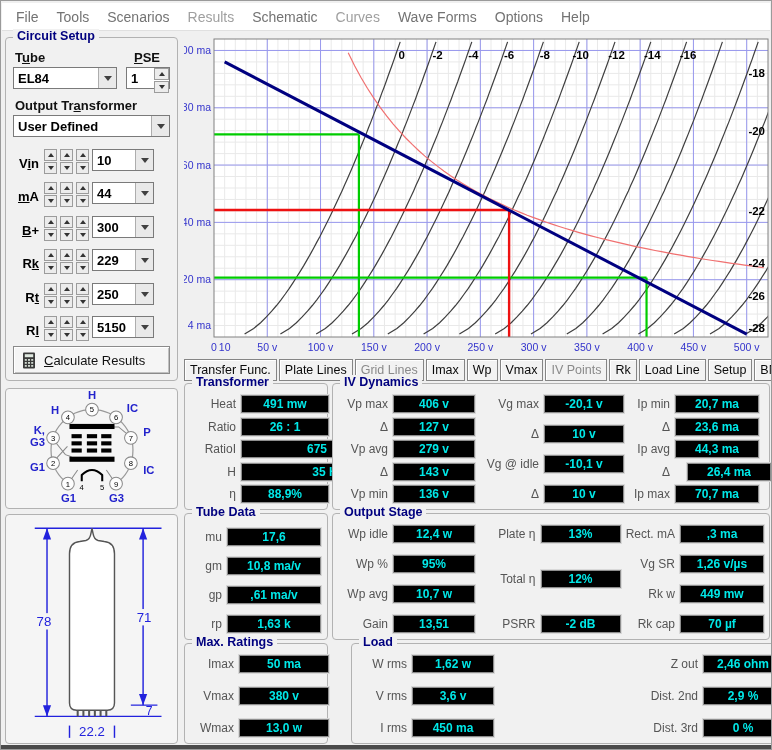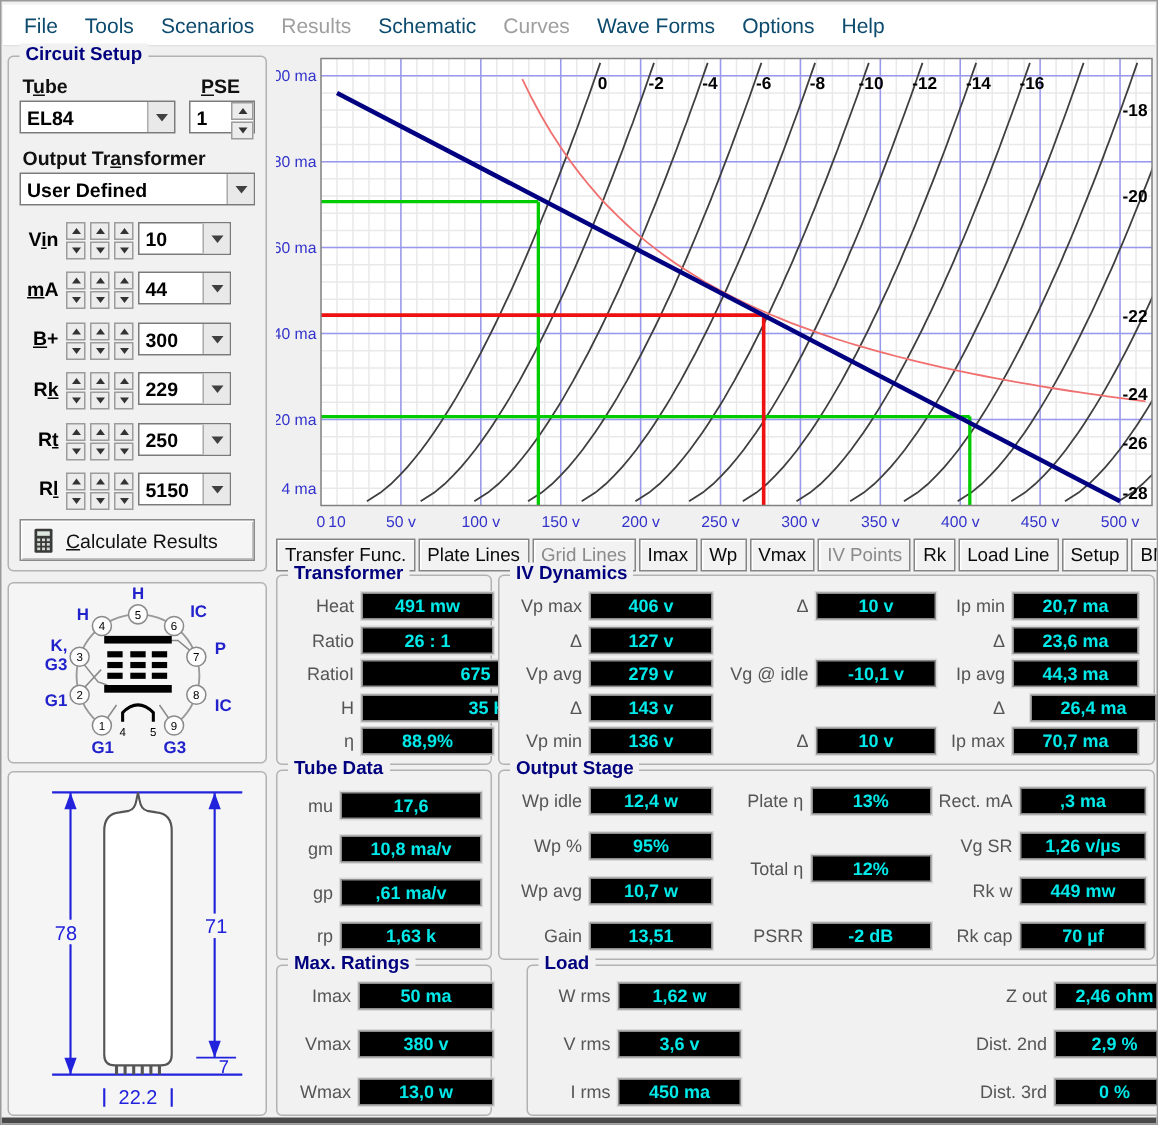--- a/index.html
+++ b/index.html
@@ -1,20 +1,20 @@
 <!DOCTYPE html>
 <html><head>
 <meta charset="utf-8">
 <style>
   html,body{margin:0;padding:0;background:#d8d8d8;}
   .window{position:relative;width:772px;height:750px;background:#f0f0f0;
     font-family:"Liberation Sans",sans-serif;border:1px solid #9a9a9a;box-sizing:border-box;overflow:hidden;}
   .menubar{position:absolute;left:1px;top:2px;right:1px;height:27px;background:#ffffff;
     border-bottom:1px solid #e0e0e0;display:flex;align-items:center;padding-left:5px;}
-  .menu-item{padding:2px 9px;font-size:14px;color:#0c4a6e;cursor:default;}
+  .menu-item{padding:2px 9px;font-size:14px;color:#737373;cursor:default;}
   .menu-item.disabled{color:#9f9f9f;}
   .groupbox{position:absolute;border:1px solid #b2b2b2;border-radius:4px;background:#f1f1f1;box-sizing:border-box;}
   .legend{position:absolute;top:-9px;left:7px;background:#f1f1f1;padding:0 4px;
     font-size:12.5px;font-weight:bold;color:#00007f;white-space:nowrap;}
   
   .cs-inner{position:absolute;inset:0;padding:12px 7px 6px 7px;box-sizing:border-box;display:flex;flex-direction:column;}
   .cs-lblrow{display:flex;justify-content:space-between;padding:0 2px;font-size:13px;font-weight:bold;color:#111;}
   .cs-ctlrow{display:flex;justify-content:space-between;margin-top:2px;}
   .combo{display:flex;height:22px;border:1px solid #7a7a7a;background:#fff;box-sizing:border-box;}
   .combo-val{flex:1;font-size:13px;font-weight:bold;color:#000;padding:3px 4px 0 4px;white-space:nowrap;overflow:hidden;}
@@ -22,21 +22,21 @@
   .combo-btn::after{content:"";border:4px solid transparent;border-top:5px solid #404040;margin-top:5px;}
   .spinedit{display:flex;width:44px;height:22px;border:1px solid #7a7a7a;background:#fff;box-sizing:border-box;}
   .se-val{flex:1;font-size:13px;font-weight:bold;padding:3px 0 0 4px;}
   .se-btns,.spin{display:flex;flex-direction:column;width:15px;}
   .spin{width:13px;height:22px;}
   .spin-b{flex:1;background:#ececec;border:1px solid #9c9c9c;display:flex;align-items:center;justify-content:center;margin:0 0 1px 0;}
   .spin-b:last-child{margin:0;}
   .spin-b.u::after{content:"";border:3px solid transparent;border-bottom:4px solid #333;margin-bottom:3px;}
   .spin-b.d::after{content:"";border:3px solid transparent;border-top:4px solid #333;margin-top:3px;}
   .param-rows{display:flex;flex-direction:column;justify-content:space-between;flex:1;margin-top:10px;}
-  .param-row{display:flex;align-items:center;gap:3px;height:24px;}
+  .param-row{display:flex;align-items:flex-end;gap:3px;height:24px;}
   .param-label{width:26px;font-size:13px;font-weight:bold;text-align:right;margin-right:2px;}
   .param-combo{width:62px;}
   .calcbtn{margin-top:8px;height:26px;border:1px solid #8a8a8a;background:#f5f5f5;
     box-shadow:inset 1px 1px 0 #ffffff, inset -1px -1px 0 #c0c0c0;display:flex;align-items:center;
     gap:7px;font-size:13px;color:#111;padding:0 8px;cursor:default;}
   
   #chart-area{position:absolute;left:183px;top:36px;width:587px;height:321px;}
   
   #chart-buttons{position:absolute;left:183px;top:358px;width:587px;height:22px;display:flex;gap:2px;}
   .cbtn{flex:0 0 auto;height:22px;box-sizing:border-box;border:1px solid #858585;background:#f2f2f2;
@@ -456,20 +456,24 @@
             <span class="plabel" style="width: 50px;">Δ</span>
             <span class="lcd" style="width: 80px;">143 v</span>
           </div>
           <div class="prow">
             <span class="plabel" style="width: 50px;">Vp min</span>
             <span class="lcd" style="width: 80px;">136 v</span>
           </div>
         </div>
         <div class="pcol">
           <div class="prow">
+            <span class="plabel" style="width: 64px;">Vg max</span>
+            <span class="lcd" style="width: 78px;">-20,1 v</span>
+          </div>
+          <div class="prow">
             <span class="plabel" style="width: 64px;">Δ</span>
             <span class="lcd" style="width: 78px;">10 v</span>
           </div>
           <div class="prow">
             <span class="plabel" style="width: 64px;">Vg @ idle</span>
             <span class="lcd" style="width: 78px;">-10,1 v</span>
           </div>
           <div class="prow">
             <span class="plabel" style="width: 64px;">Δ</span>
             <span class="lcd" style="width: 78px;">10 v</span>

